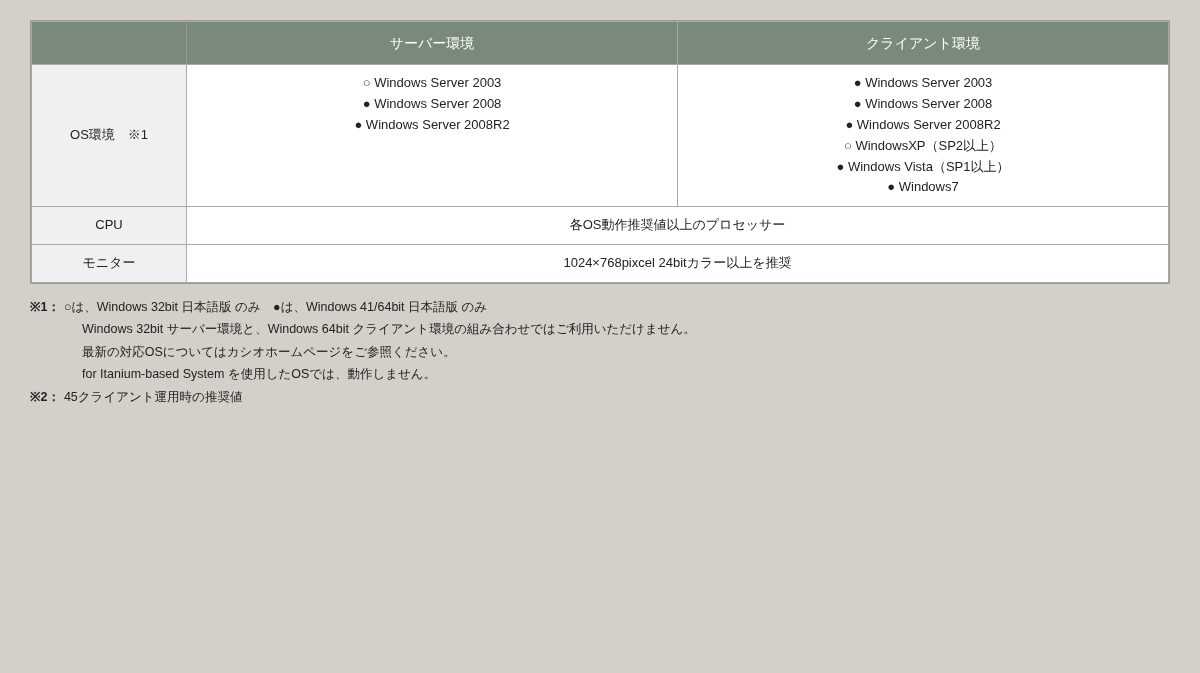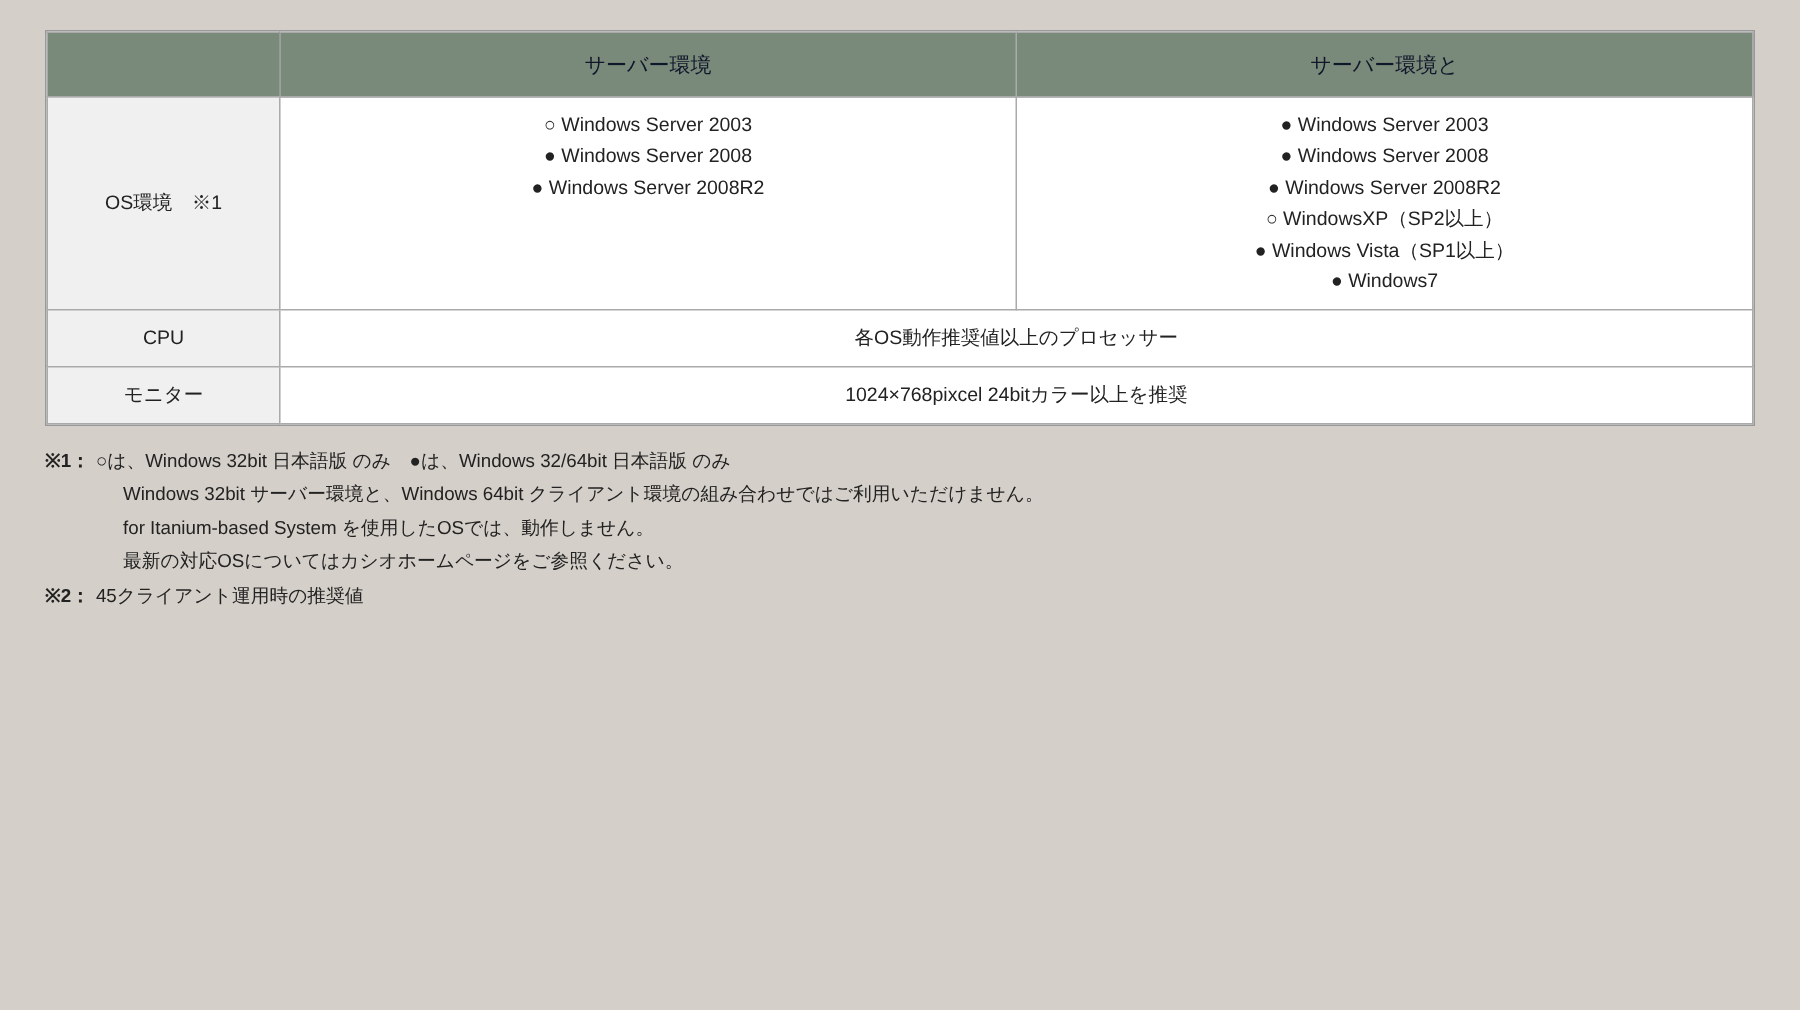--- a/index.html
+++ b/index.html
@@ -20,21 +20,21 @@
     }
     th, td {
       border: 1px solid #aaa;
       padding: 8px 12px;
       vertical-align: top;
       line-height: 1.6;
       text-align: center;
     }
     thead th {
       background: #7a8a7a;
-      color: #0f172a;
+      color: #ffffff;
       text-align: center;
       font-weight: normal;
       font-size: 14px;
       padding: 10px 12px;
     }
     .row-header {
       background: #f0f0f0;
       white-space: nowrap;
       font-size: 13px;
       vertical-align: middle;
@@ -86,21 +86,21 @@
   </style>
 </head>
 <body>
 
 <div class="table-wrapper">
   <table>
     <thead>
       <tr>
         <th class="thead-corner col-label"></th>
         <th class="col-server">サーバー環境</th>
-        <th class="col-client">サーバー環境と</th>
+        <th class="col-client">クライアント環境</th>
       </tr>
     </thead>
     <tbody id="table-body">
     <tr>
           <td class="row-header col-label">OS環境　※1</td>
           <td>
             <div class="bullet-empty">Windows Server 2003</div>
             <div class="bullet-filled">Windows Server 2008</div>
             <div class="bullet-filled">Windows Server 2008R2</div>
           </td>
@@ -121,22 +121,22 @@
           <td class="row-header col-label">モニター</td>
           <td colspan="2" class="center-span">1024×768pixcel 24bitカラー以上を推奨</td>
         </tr>
       </tbody>
   </table>
 </div>
 
 <div class="notes" id="notes-section">
 <div class="note-line">
       <span class="note-label">※1：</span>
-      <span class="note-body">○は、Windows 32bit 日本語版 のみ　●は、Windows 32/64bit 日本語版 のみ</span>
+      <span class="note-body">○は、Windows 32bit 日本語版 のみ　●は、Windows 41/64bit 日本語版 のみ</span>
     </div>
     <div class="note-indent">Windows 32bit サーバー環境と、Windows 64bit クライアント環境の組み合わせではご利用いただけません。</div>
+    <div class="note-indent">最新の対応OSについてはカシオホームページをご参照ください。</div>
     <div class="note-indent">for Itanium-based System を使用したOSでは、動作しません。</div>
-    <div class="note-indent">最新の対応OSについてはカシオホームページをご参照ください。</div>
     <div class="note-line">
       <span class="note-label">※2：</span>
       <span class="note-body">45クライアント運用時の推奨値</span>
     </div>
   </div>
 
 </body></html>

